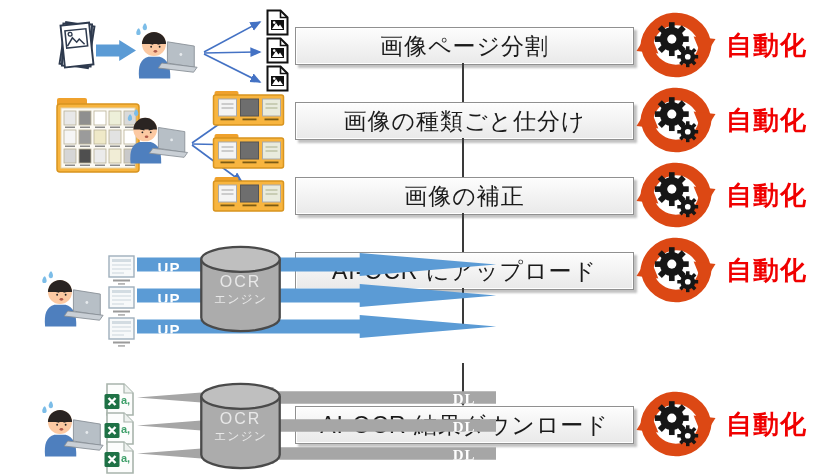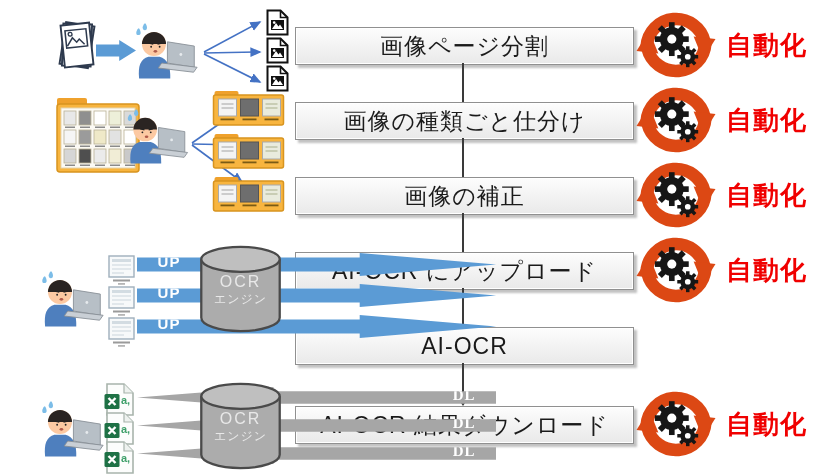--- a/index.html
+++ b/index.html
@@ -21,21 +21,21 @@
     border:7px solid transparent;border-top:10px solid var(--connector,#3a3a3a);border-bottom:0;}
 
   
   .auto-unit{position:absolute;left:634px;width:177px;height:84px;display:flex;align-items:center;}
   .auto-unit svg{width:84px;height:84px;flex:0 0 84px;}
   .auto-label{font-size:26px;font-weight:bold;color:var(--automation-text-red,#f00000);
     margin-left:8px;letter-spacing:1px;white-space:nowrap;}
 
   
   .blk{position:absolute;color:#fff;font-weight:bold;font-size:15px;
-    display:flex;align-items:flex-start;justify-content:center;letter-spacing:1px;}
+    display:flex;align-items:flex-end;justify-content:center;letter-spacing:1px;}
   .blk.up{background:var(--upload-blue,#5B9BD5);
     clip-path:polygon(0 20%,62% 20%,62% 0,100% 50%,62% 100%,62% 80%,0 80%);padding-right:36%;}
   .blk.plain{background:var(--upload-blue,#5B9BD5);
     clip-path:polygon(0 22%,58% 22%,58% 0,100% 50%,58% 100%,58% 78%,0 78%);}
   .blk.dl{background:var(--download-gray,#A6A6A6);
     clip-path:polygon(100% 20%,38% 20%,38% 0,0 50%,38% 100%,38% 80%,100% 80%);padding-left:36%;font-family:Liberation Serif, serif;}
 
   
   .cyl-text{position:absolute;width:87px;text-align:center;color:#e8e8e8;line-height:1.25;}
   .cyl-text .l1{font-size:16px;letter-spacing:2px;}
@@ -203,23 +203,20 @@
   </div>
   <div class="step-box" style="top:177px">
     <span>画像の補正</span>
   </div>
   <div class="step-box" style="top:102px">
     <span>画像の種類ごと仕分け</span>
   </div>
   <div class="step-box" style="top:252px">
     <span>AI-OCR にアップロード</span>
   </div>
-  <div class="step-box" style="top:327px">
-    <span>AI-OCR</span>
-  </div>
   <div class="step-box" style="top:406px">
     <span>AI-OCR 結果ダウンロード</span>
   </div>
 
   <div class="conn" style="top:63px;height:39px"></div>
   <div class="conn" style="top:138px;height:39px"></div>
   <div class="conn" style="top:213px;height:39px"></div>
   <div class="conn" style="top:288px;height:39px"></div>
   <div class="conn" style="top:363px;height:33px"></div>
   <div class="conn-arrow"></div>

